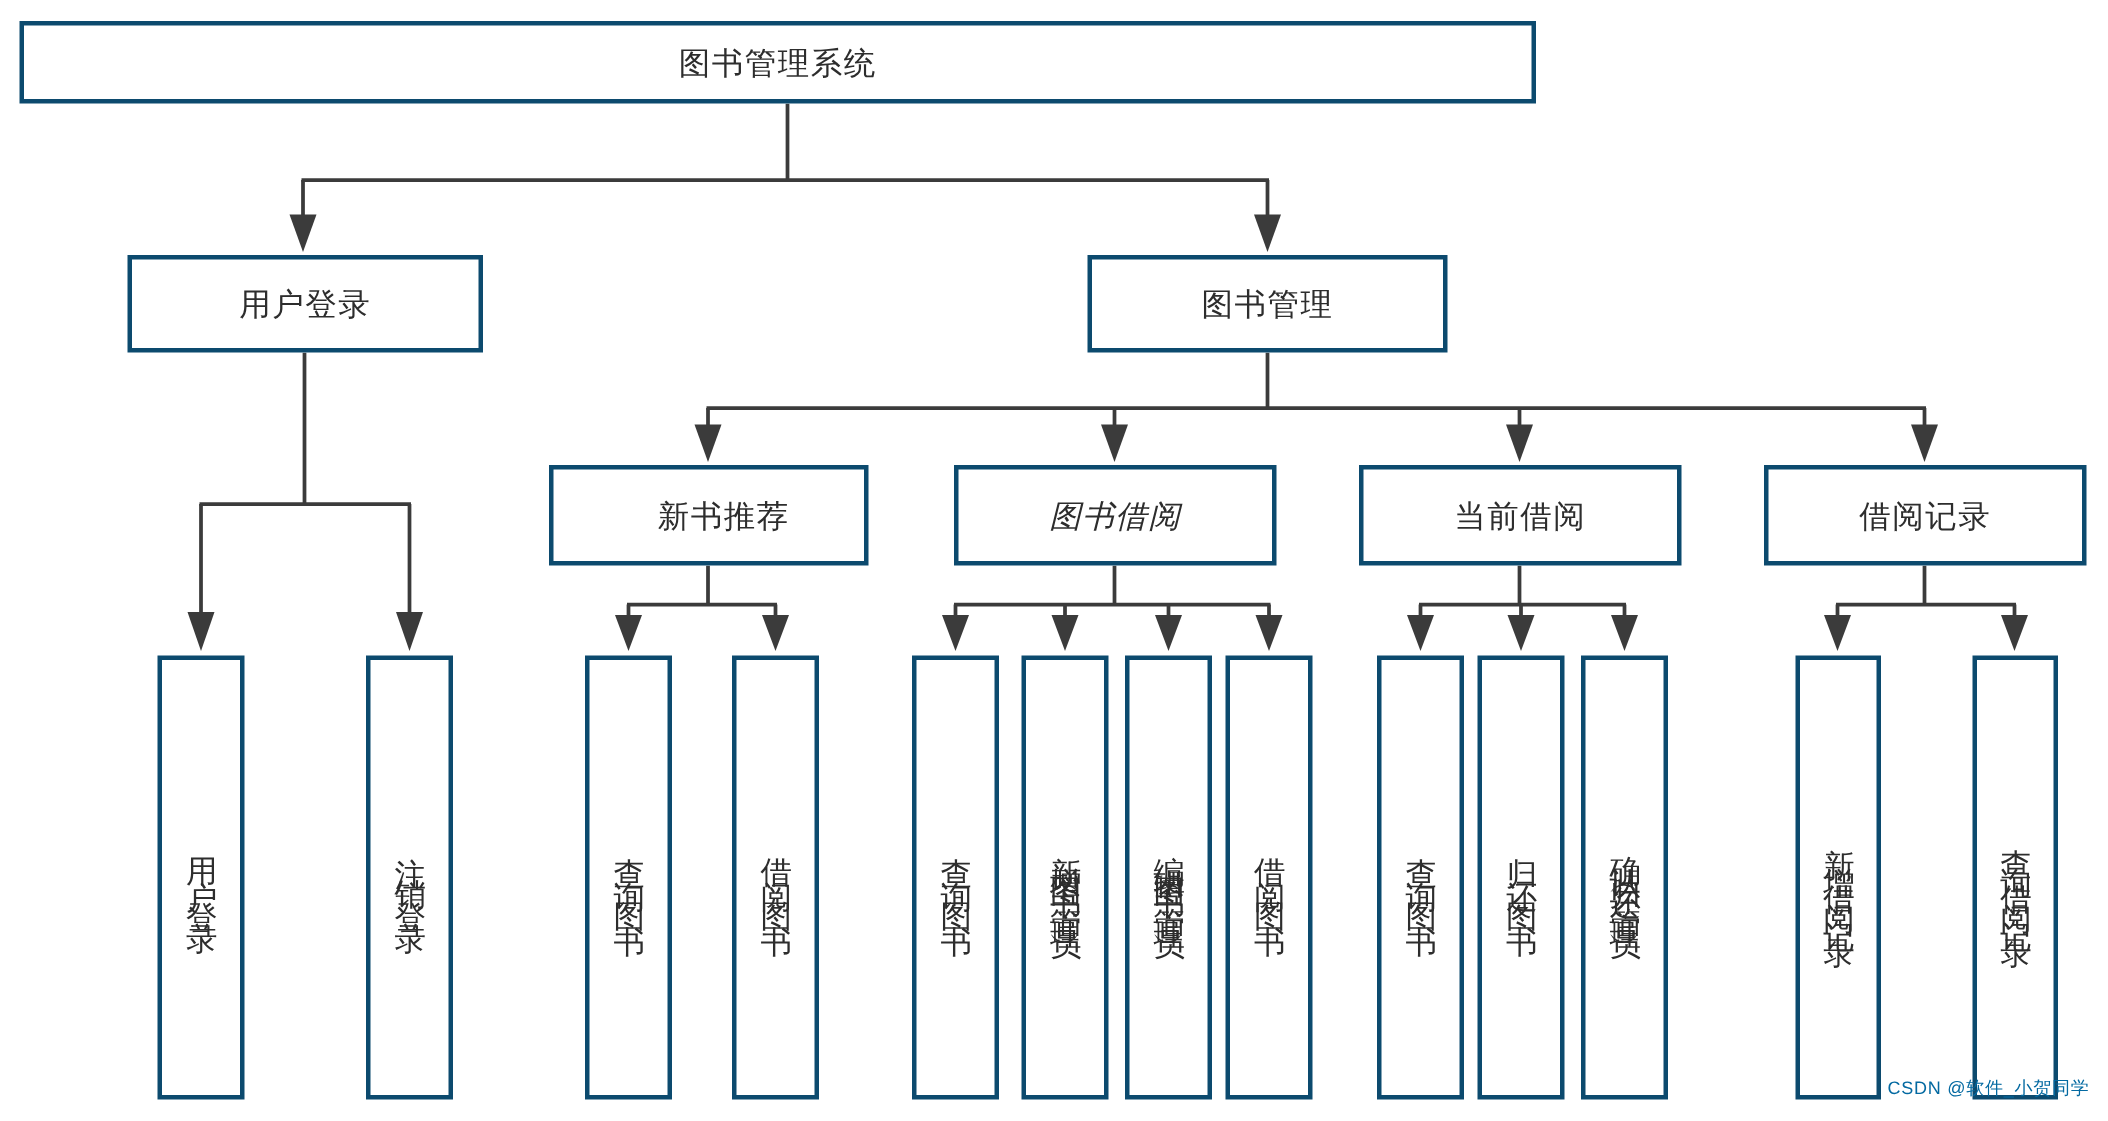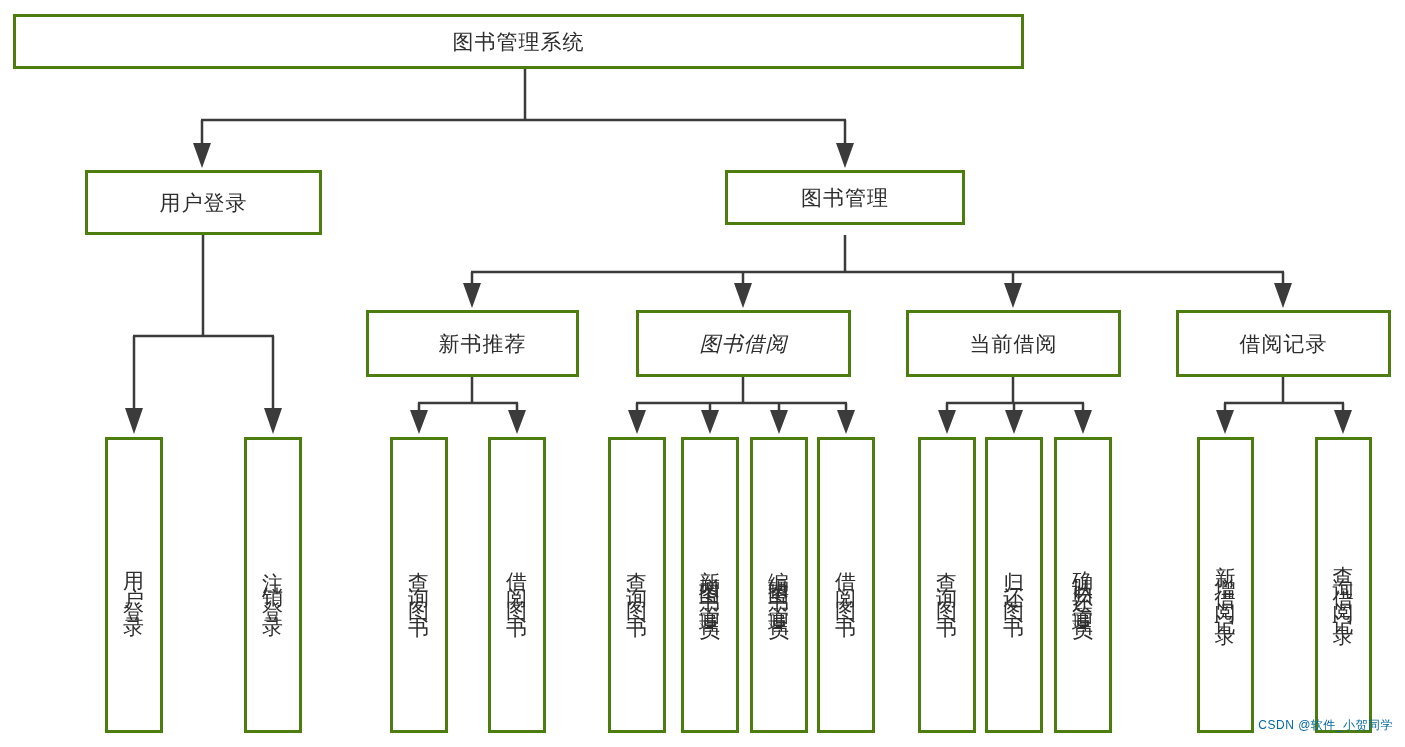--- a/index.html
+++ b/index.html
@@ -9,21 +9,21 @@
     background:#ffffff;
     font-family:"Liberation Sans","DejaVu Sans",sans-serif;
     color:#2d2d2d;
     overflow:hidden;
   }
   .connectors{position:absolute;left:0;top:0;width:1405px;height:747px;}
   .node{
     position:absolute;
     box-sizing:border-box;
     background:#ffffff;
-    border:3px solid #4d7c0f;
+    border:3px solid #0c4a6e;
     display:flex;
     align-items:center;
     justify-content:center;
     font-size:21px;
     letter-spacing:1px;
     white-space:nowrap;
   }
   .leaf{
     writing-mode:vertical-rl;
     text-orientation:mixed;
@@ -112,21 +112,21 @@
       <polygon points="1005,410 1023,410 1014,434"></polygon>
       <polygon points="1074,410 1092,410 1083,434"></polygon>
       <polygon points="1216,410 1234,410 1225,434"></polygon>
       <polygon points="1334,410 1352,410 1343,434"></polygon>
     </g>
   </svg>
 
   <div class="node" style="left:13px;top:14px;width:1011px;height:55px;">图书管理系统</div>
 
   <div class="node" style="left:85px;top:170px;width:237px;height:65px;">用户登录</div>
-  <div class="node" style="left:725px;top:170px;width:240px;height:55px;">图书管理</div>
+  <div class="node" style="left:725px;top:170px;width:240px;height:65px;">图书管理</div>
 
   <div class="node" style="left:366px;top:310px;width:213px;height:67px;padding-left:20px;">新书推荐</div>
   <div class="node" style="left:636px;top:310px;width:215px;height:67px;font-style:italic;">图书借阅</div>
   <div class="node" style="left:906px;top:310px;width:215px;height:67px;">当前借阅</div>
   <div class="node" style="left:1176px;top:310px;width:215px;height:67px;">借阅记录</div>
 
   <div class="node leaf sp-l" style="left:105px;top:437px;width:58px;height:296px;">用户登录</div>
   <div class="node leaf sp-l" style="left:244px;top:437px;width:58px;height:296px;">注销登录</div>
 
   <div class="node leaf sp-l" style="left:390px;top:437px;width:58px;height:296px;">查询图书</div>

